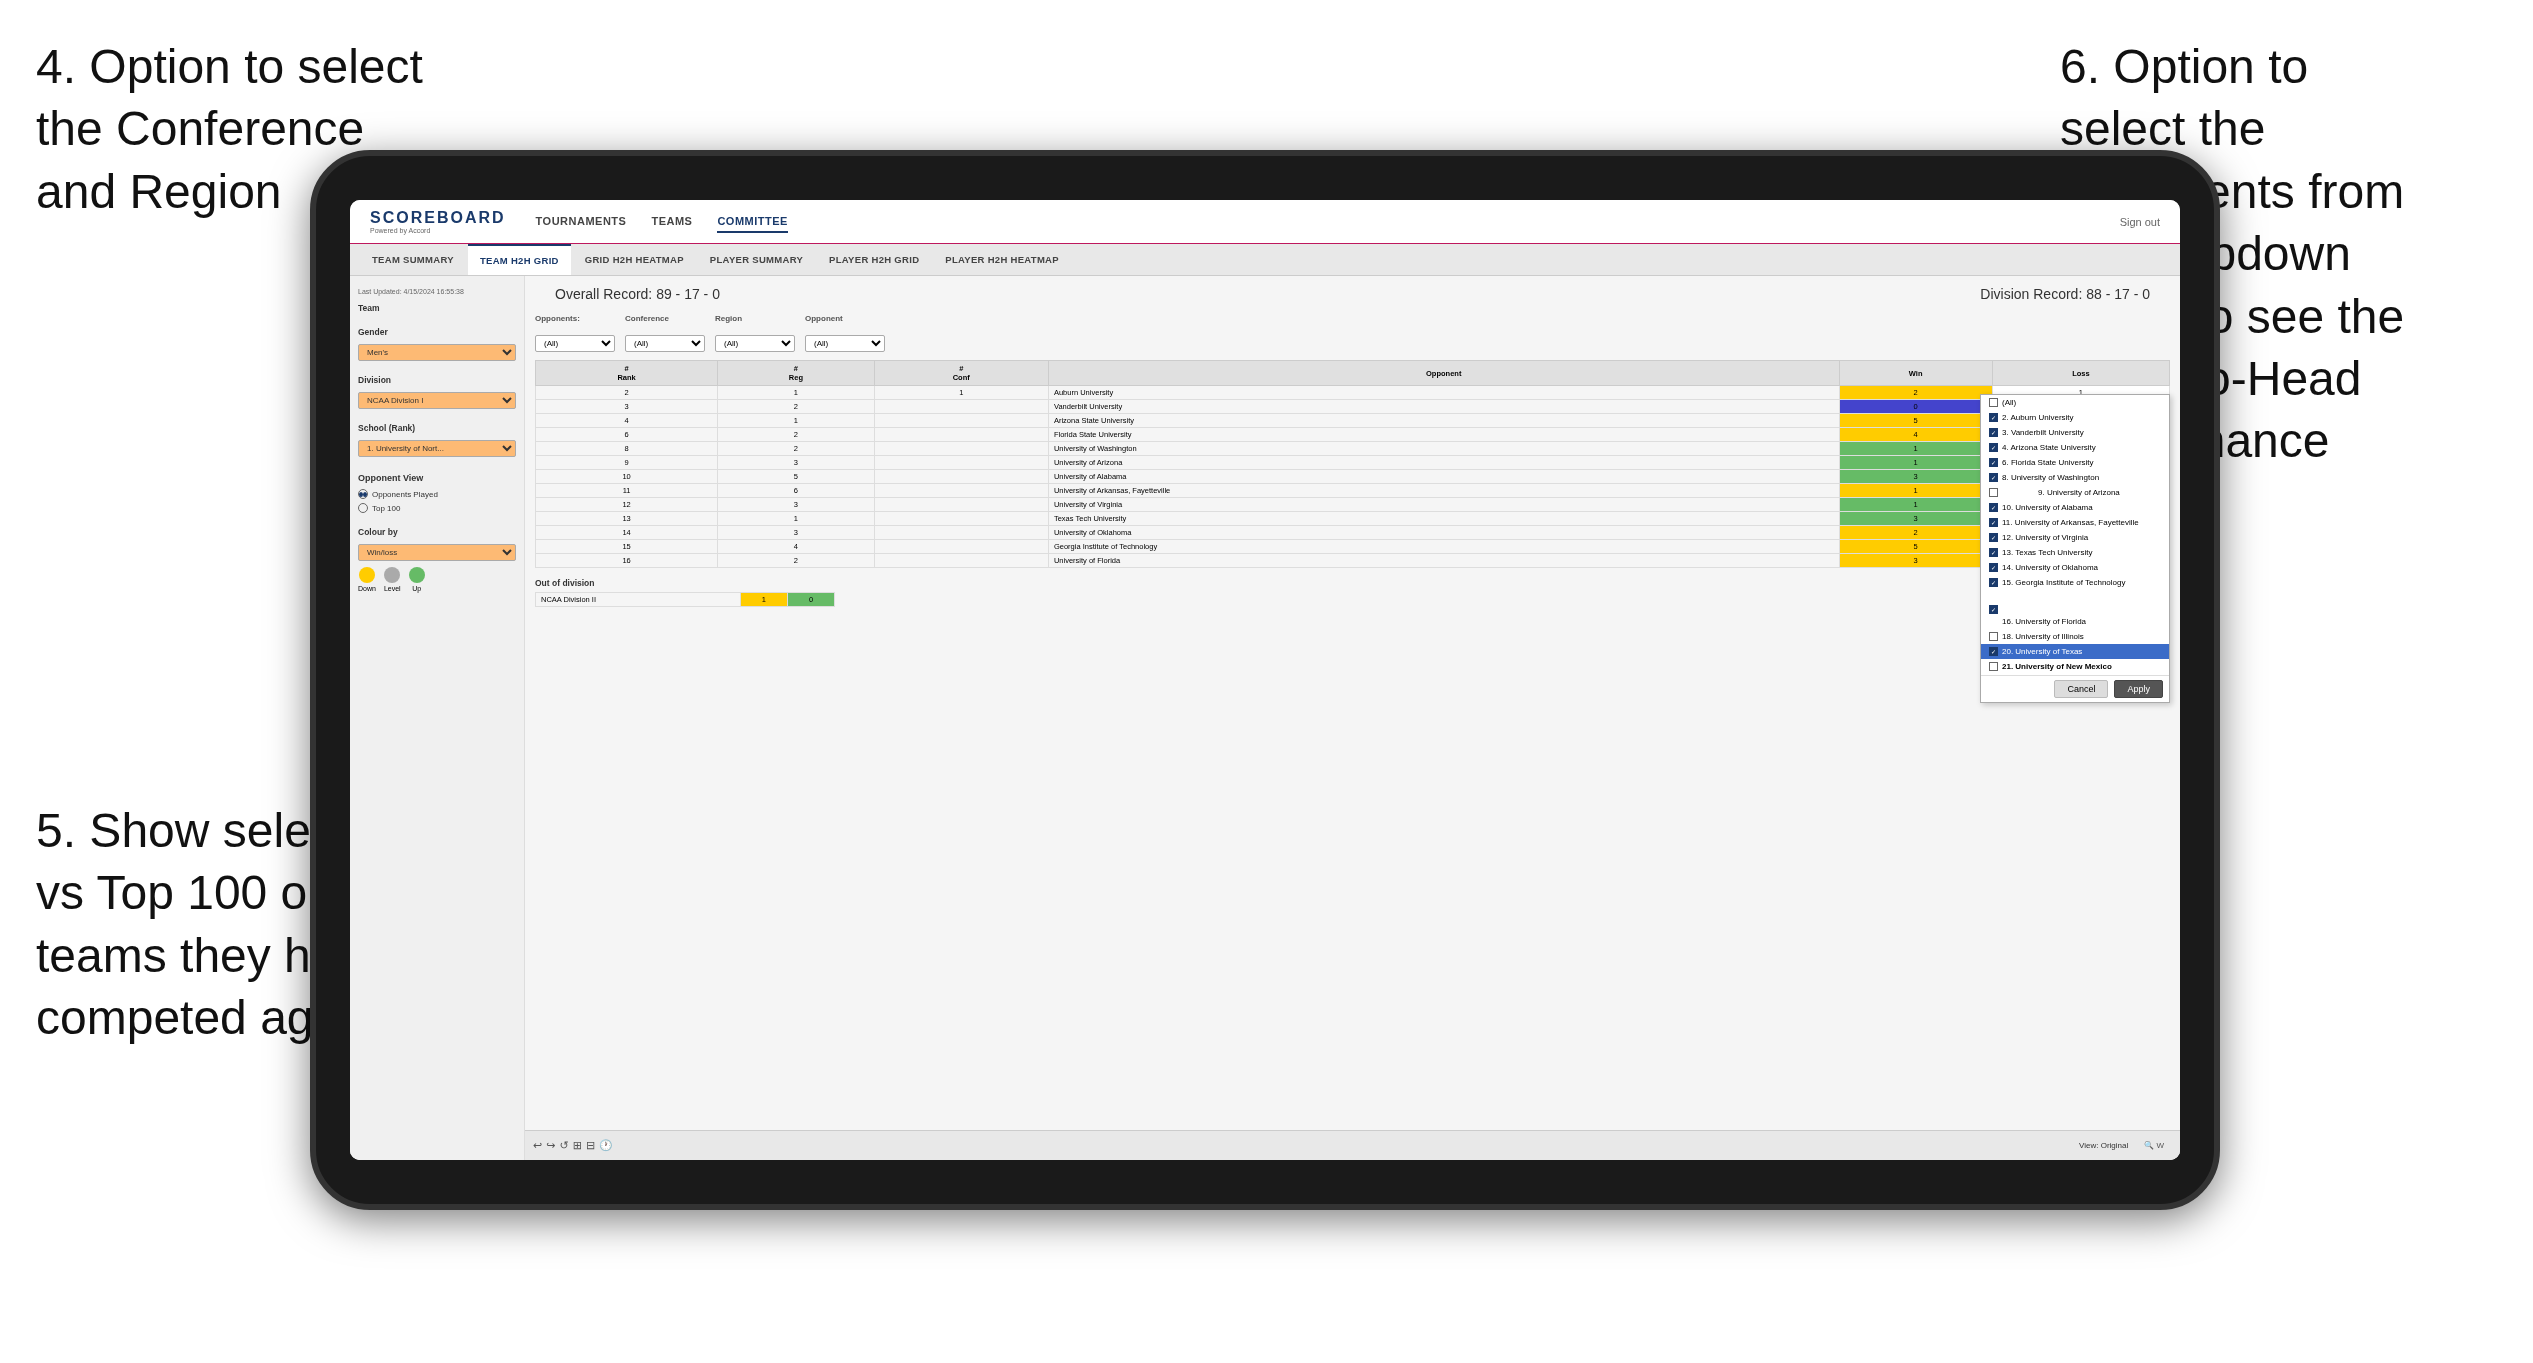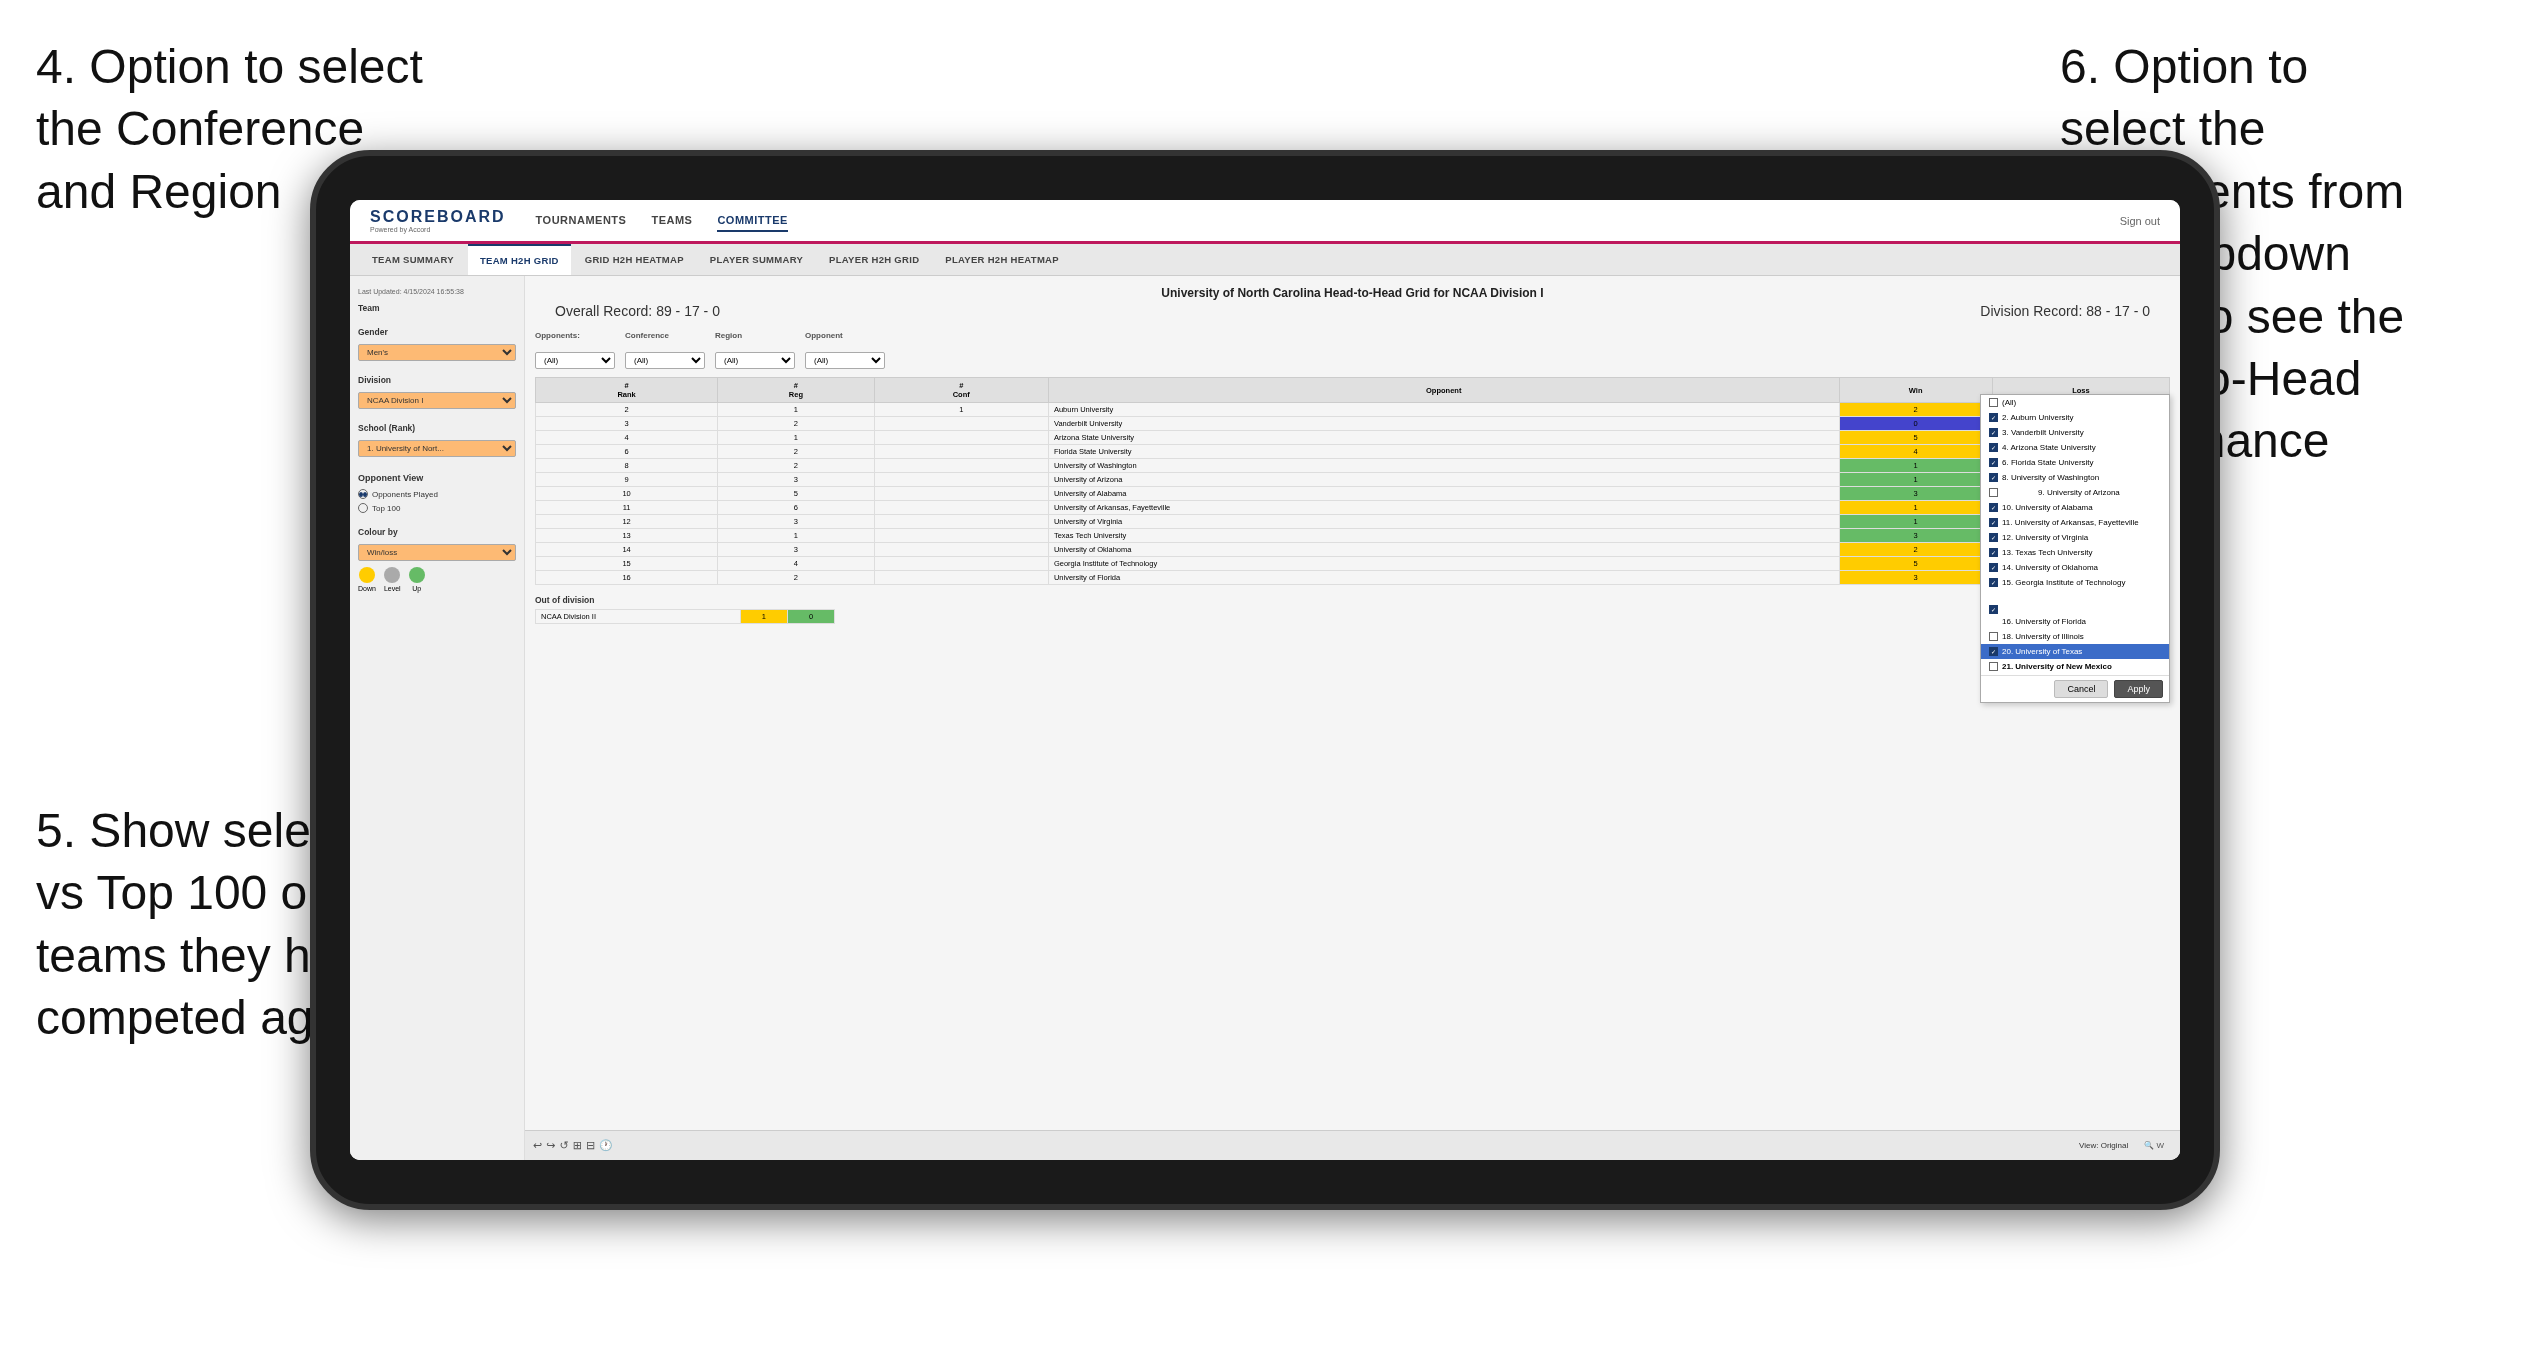--- a/index.html
+++ b/index.html
@@ -74,21 +74,21 @@
       position: relative;
     }
 
     
     .nav-bar {
       background: #fff;
       height: 44px;
       display: flex;
       align-items: center;
       padding: 0 20px;
-      border-bottom: 3px solid #be185d;
+      border-bottom: 1px solid #be185d;
       gap: 30px;
     }
 
     .logo-sub {
       font-size: 7px;
       color: #666;
       display: block;
     }
 
     .nav-items {
@@ -575,21 +575,20 @@
             <div class="legend-item">
               <div class="legend-circle" style="background:#66bb66;"></div>
               <span>Up</span>
             </div>
           </div>
         </div>
       </div>
 
       <div class="table-area" style="position:relative;">
 
-        <div class="table-title">University of North Carolina Head-to-Head Grid for NCAA Division I</div>
 
         <div class="table-subtitle">
           <span>Overall Record: 89 - 17 - 0</span>
           <span>Division Record: 88 - 17 - 0</span>
         </div>
 
         <div class="filter-row">
           <div class="filter-group">
             <div class="filter-label">Opponents:</div>
             <select class="filter-select">

